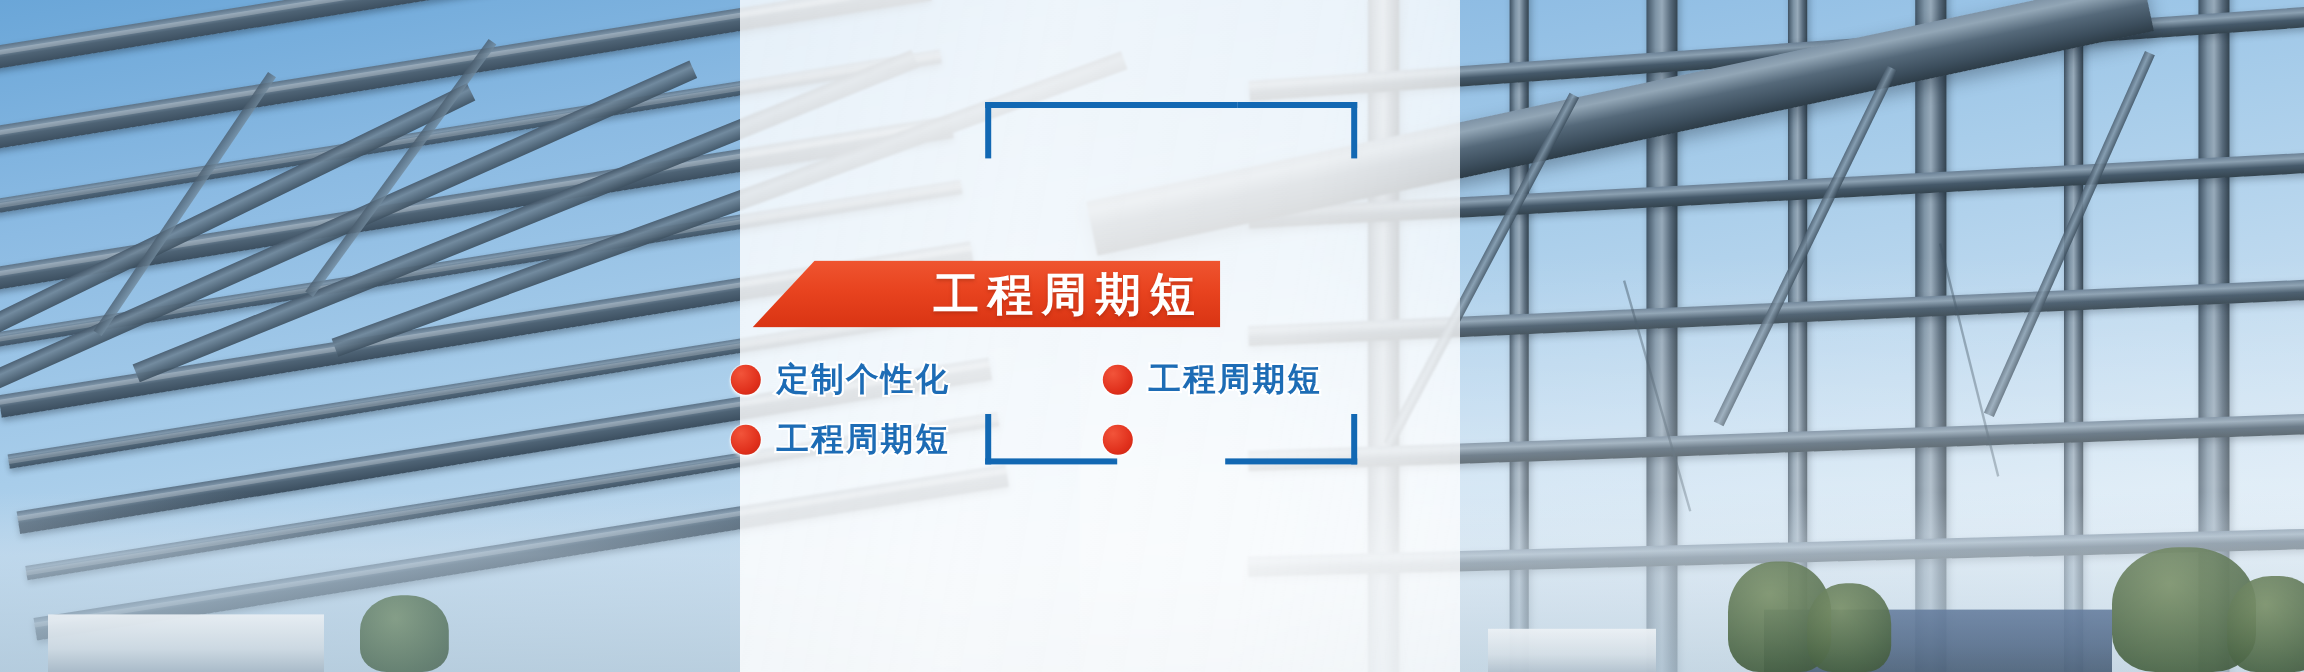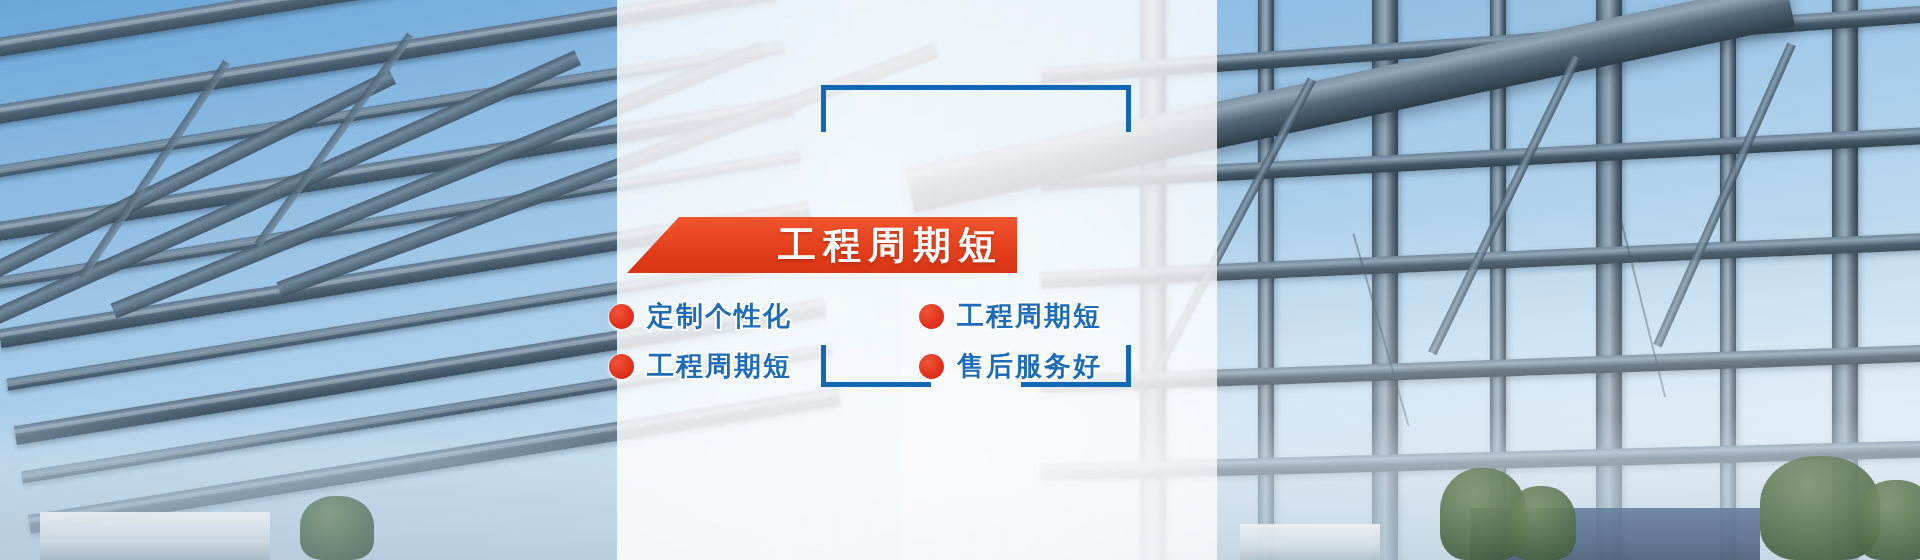--- a/index.html
+++ b/index.html
@@ -303,18 +303,17 @@
         <span class="bullet-label">工程周期短</span>
       </div>
 
       <div class="bullet">
         <span class="dot"></span>
         <span class="bullet-label">工程周期短</span>
       </div>
 
       <div class="bullet">
         <span class="dot"></span>
-        <span class="bullet-label">售后服务好</span>
       </div>
 
     </div>
   </div>
 </div>
 
 </body></html>

